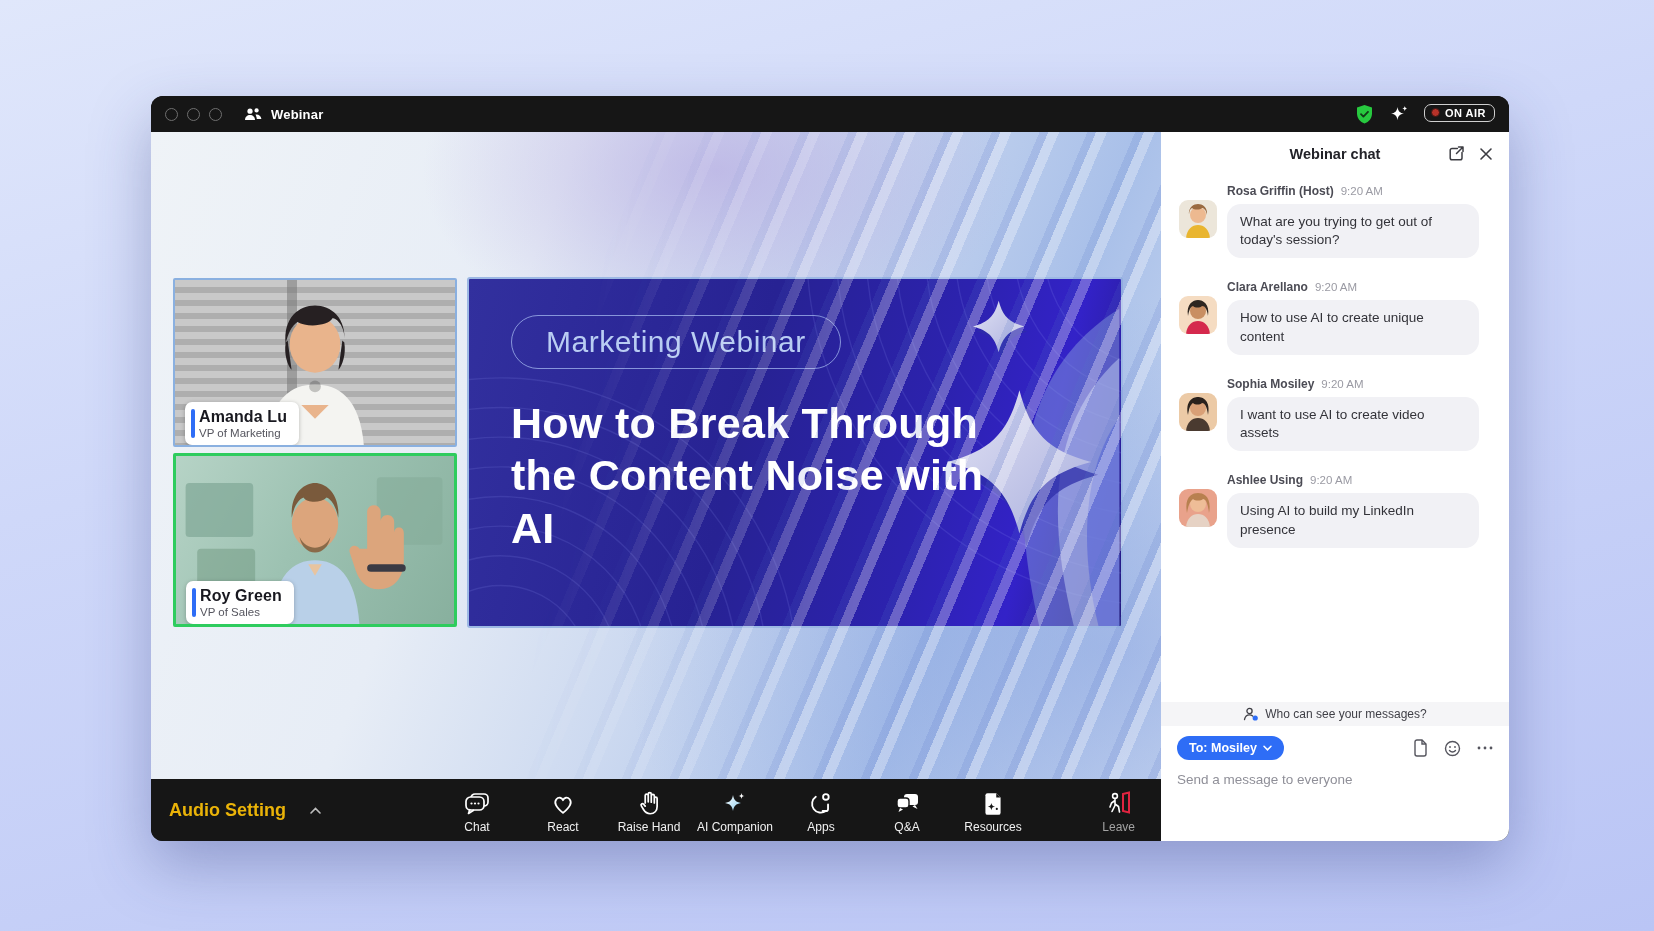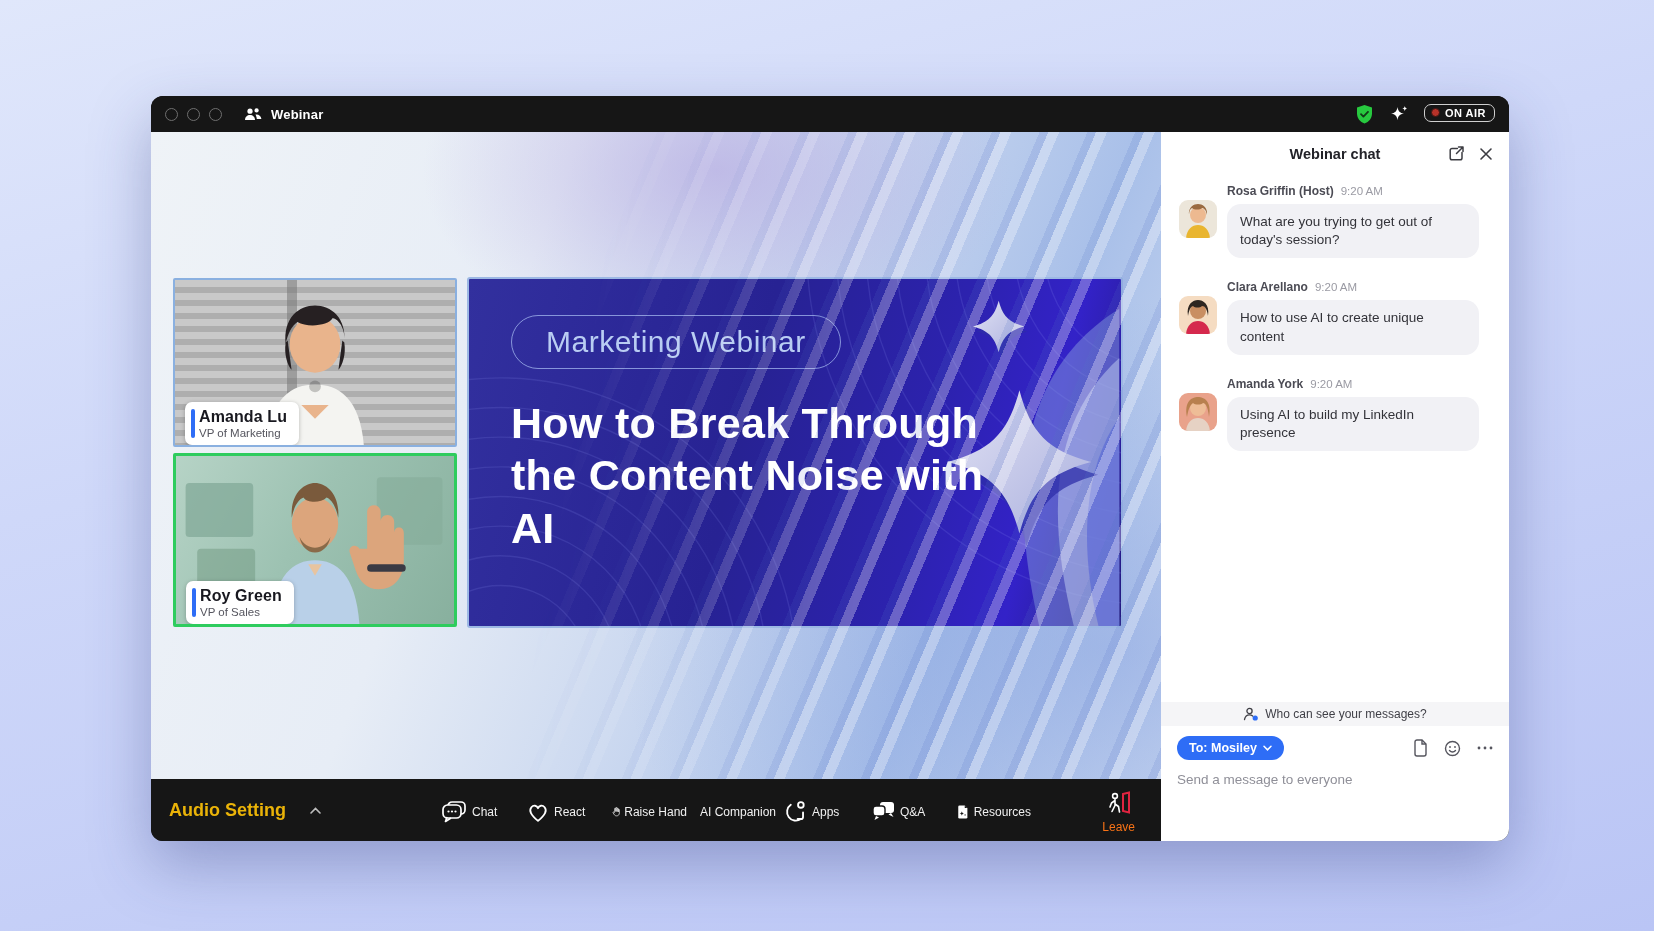--- a/index.html
+++ b/index.html
@@ -81,24 +81,24 @@
     font-size:43px; line-height:1.22; font-weight:800; letter-spacing:.3px;
   }
 
   
   .toolbar {
     height:62px; flex:0 0 62px; background:#161616; display:flex; align-items:center;
     color:#e8e8e8; padding:0 26px 0 18px;
   }
   .audio-setting { display:flex; align-items:center; gap:24px; font-size:18px; font-weight:600; color:#eab308; cursor:default; }
   .tool-group { display:flex; margin-left:118px; gap:10px; }
-  .tool-btn { width:76px; display:flex; flex-direction:row; align-items:center; gap:3px; padding-top:4px; }
+  .tool-btn { width:76px; display:flex; flex-direction:column; align-items:center; gap:3px; padding-top:4px; }
   .tool-btn .lbl { font-size:12px; color:#f0f0f0; white-space:nowrap; }
   .leave-btn { margin-left:auto; display:flex; flex-direction:column; align-items:center; gap:3px; padding-top:4px; }
-  .leave-btn .lbl { font-size:12px; color:#f97316; }
+  .leave-btn .lbl { font-size:12px; color:#a3a3a3; }
 
   
   .chat { flex:1; background:#fff; display:flex; flex-direction:column; min-width:0; }
   .chat-header { height:44px; flex:0 0 44px; display:flex; align-items:center; position:relative; border-bottom:1px solid #fff; }
   .chat-title { position:absolute; left:0; right:0; text-align:center; font-size:14.5px; font-weight:700; color:#232329; }
   .chat-header-icons { margin-left:auto; display:flex; align-items:center; gap:14px; padding-right:16px; position:relative; z-index:2; }
 
   .chat-list { flex:1; overflow:hidden; padding:8px 18px 0 18px; }
   .msg { display:flex; gap:10px; margin-bottom:22px; }
   .avatar { width:38px; height:38px; border-radius:9px; flex:0 0 38px; overflow:hidden; margin-top:16px; }
@@ -382,32 +382,46 @@
                 <circle cx="19" cy="15" r="8" fill="#c98e62"></circle>
                 <path d="M9 20c-2-12 5-16 10-16s12 4 10 16c-1-7-3-10-6-10-2 2-7 2-9 0-3 1-4 5-5 10z" fill="#2e2620"></path>
               </svg>
           </div>
           <div class="msg-body">
             <div class="msg-meta"><span>Clara Arellano</span><span class="time">9:20 AM</span></div>
             <div class="bubble">How to use AI to create unique content</div>
           </div>
         </div>
 
+        <div class="msg">
+          <div class="avatar">
+            <svg width="38" height="38" viewBox="0 0 38 38">
+                <rect width="38" height="38" fill="#eccaa6"></rect>
+                <path d="M7 38c1-9 6-13 12-13s11 4 12 13z" fill="#4a3a30"></path>
+                <circle cx="19" cy="15" r="8" fill="#d9a077"></circle>
+                <path d="M9 22c-3-14 5-18 10-18s13 4 10 18c-1-8-3-12-6-12-2 2-7 2-9 0-3 2-4 6-5 12z" fill="#2a211c"></path>
+              </svg>
+          </div>
+          <div class="msg-body">
+            <div class="msg-meta"><span>Sophia Mosiley</span><span class="time">9:20 AM</span></div>
+            <div class="bubble">I want to use AI to create video assets</div>
+          </div>
+        </div>
 
         <div class="msg">
           <div class="avatar">
             <svg width="38" height="38" viewBox="0 0 38 38">
                 <rect width="38" height="38" fill="#e9a28b"></rect>
                 <path d="M7 38c1-9 6-13 12-13s11 4 12 13z" fill="#e6d2c4"></path>
                 <circle cx="19" cy="15" r="8" fill="#eebd97"></circle>
                 <path d="M8 24c-3-16 5-20 11-20s14 4 11 20c-1-9-3-14-6-14-2 2-8 2-10 0-3 2-5 7-6 14z" fill="#b8804f"></path>
               </svg>
           </div>
           <div class="msg-body">
-            <div class="msg-meta"><span>Amanda York</span><span class="time">9:20 AM</span></div>
+            <div class="msg-meta"><span>Ashlee Using</span><span class="time">9:20 AM</span></div>
             <div class="bubble">Using AI to build my LinkedIn presence</div>
           </div>
         </div>
 
       </div>
 
       <div class="chat-footer">
         <div class="privacy-bar">
           <svg width="16" height="14" viewBox="0 0 16 14">
               <circle cx="6.5" cy="4" r="2.6" fill="none" stroke="#3f3f46" stroke-width="1.3"></circle>

